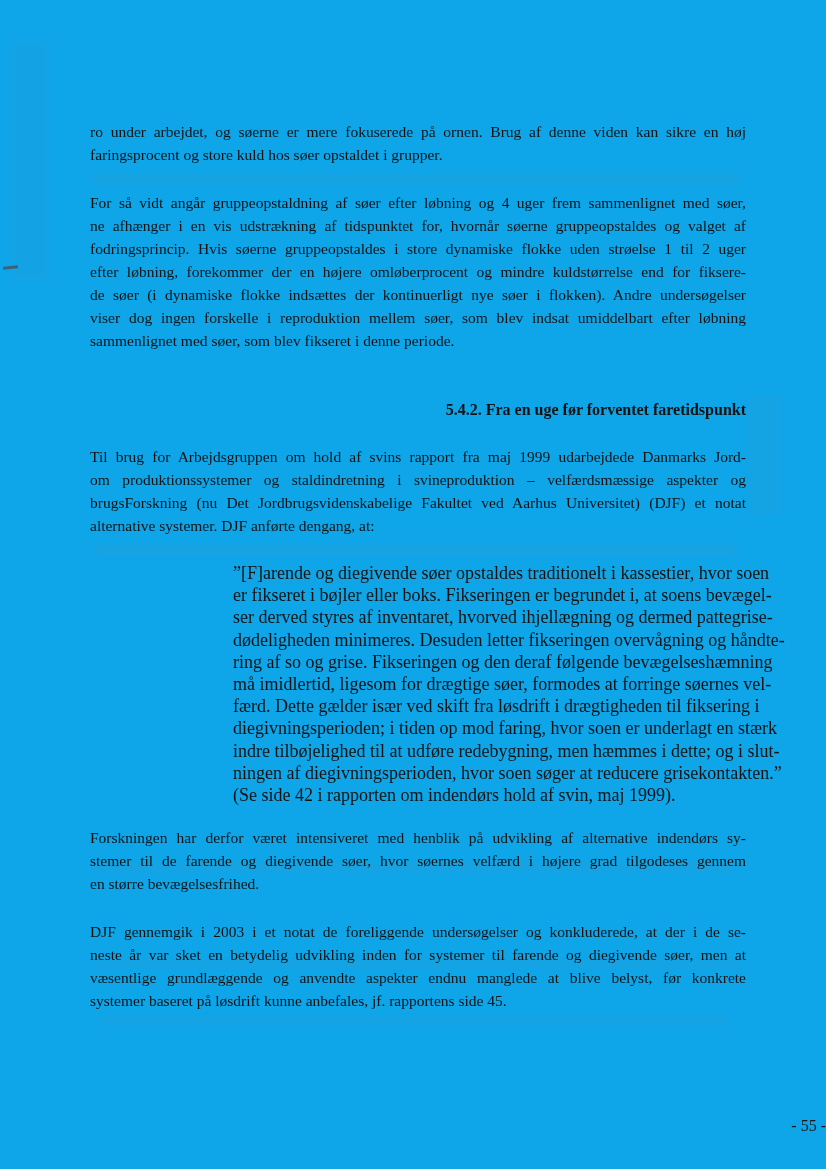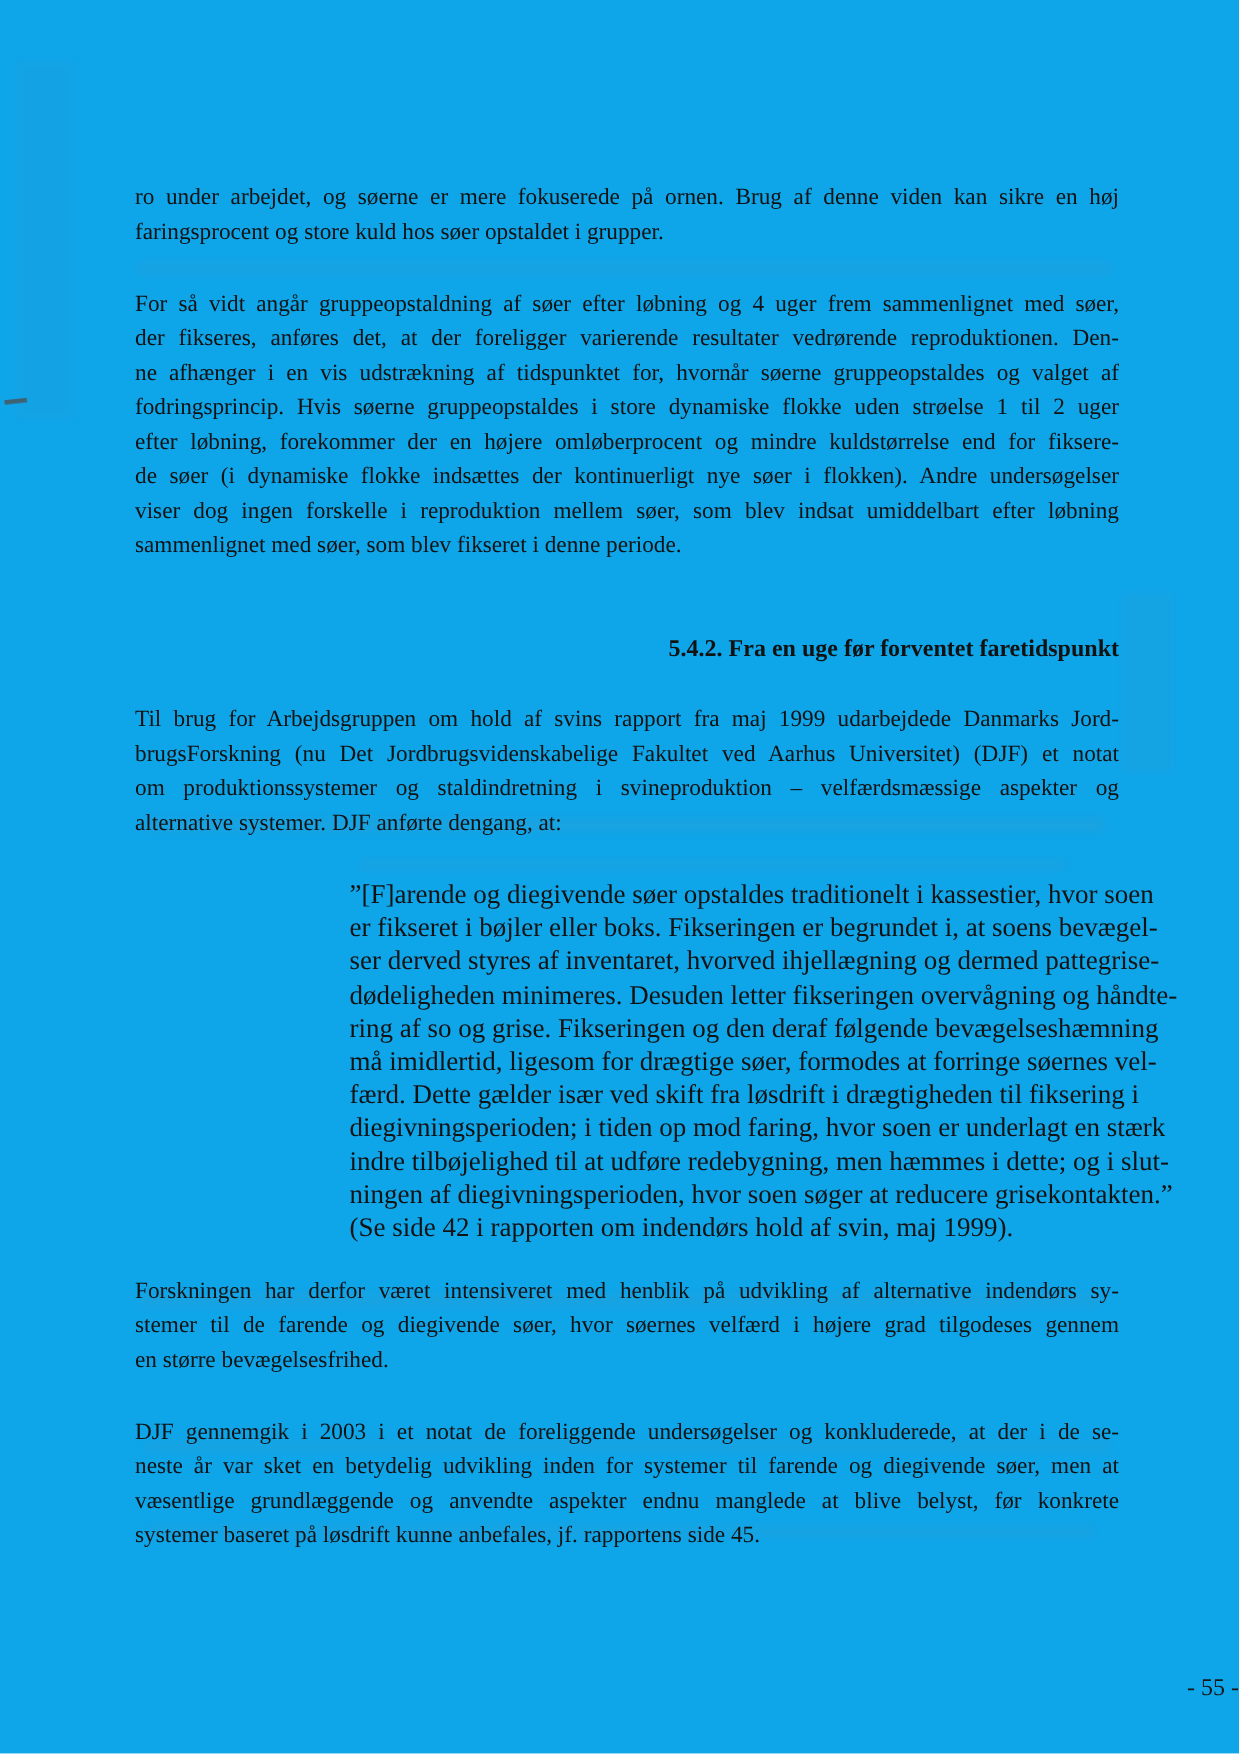--- a/index.html
+++ b/index.html
@@ -97,35 +97,34 @@
 
   <main class="content">
 
     <div class="para">
         <div class="ln">ro under arbejdet, og søerne er mere fokuserede på ornen. Brug af denne viden kan sikre en høj</div>
         <div class="ln last">faringsprocent og store kuld hos søer opstaldet i grupper.</div>
       </div>
 
     <div class="para">
         <div class="ln">For så vidt angår gruppeopstaldning af søer efter løbning og 4 uger frem sammenlignet med søer,</div>
-        <div class="ln">der fikseres, anføres det, at der foreligger varierende resultater vedrørende reproduktionen. Den-</div>
         <div class="ln">ne afhænger i en vis udstrækning af tidspunktet for, hvornår søerne gruppeopstaldes og valget af</div>
         <div class="ln">fodringsprincip. Hvis søerne gruppeopstaldes i store dynamiske flokke uden strøelse 1 til 2 uger</div>
         <div class="ln">efter løbning, forekommer der en højere omløberprocent og mindre kuldstørrelse end for fiksere-</div>
         <div class="ln">de søer (i dynamiske flokke indsættes der kontinuerligt nye søer i flokken). Andre undersøgelser</div>
         <div class="ln">viser dog ingen forskelle i reproduktion mellem søer, som blev indsat umiddelbart efter løbning</div>
         <div class="ln last">sammenlignet med søer, som blev fikseret i denne periode.</div>
       </div>
 
     <h2 class="heading">5.4.2. Fra en uge før forventet faretidspunkt</h2>
 
     <div class="para">
         <div class="ln">Til brug for Arbejdsgruppen om hold af svins rapport fra maj 1999 udarbejdede Danmarks Jord-</div>
+        <div class="ln">om produktionssystemer og staldindretning i svineproduktion – velfærdsmæssige aspekter og</div>
         <div class="ln">brugsForskning (nu Det Jordbrugsvidenskabelige Fakultet ved Aarhus Universitet) (DJF) et notat</div>
-        <div class="ln">om produktionssystemer og staldindretning i svineproduktion – velfærdsmæssige aspekter og</div>
         <div class="ln last">alternative systemer. DJF anførte dengang, at:</div>
       </div>
 
     <blockquote class="quote">
         <div class="ln">”[F]arende og diegivende søer opstaldes traditionelt i kassestier, hvor soen</div>
         <div class="ln">er fikseret i bøjler eller boks. Fikseringen er begrundet i, at soens bevægel-</div>
         <div class="ln">ser derved styres af inventaret, hvorved ihjellægning og dermed pattegrise-</div>
         <div class="ln">dødeligheden minimeres. Desuden letter fikseringen overvågning og håndte-</div>
         <div class="ln">ring af so og grise. Fikseringen og den deraf følgende bevægelseshæmning</div>
         <div class="ln">må imidlertid, ligesom for drægtige søer, formodes at forringe søernes vel-</div>

